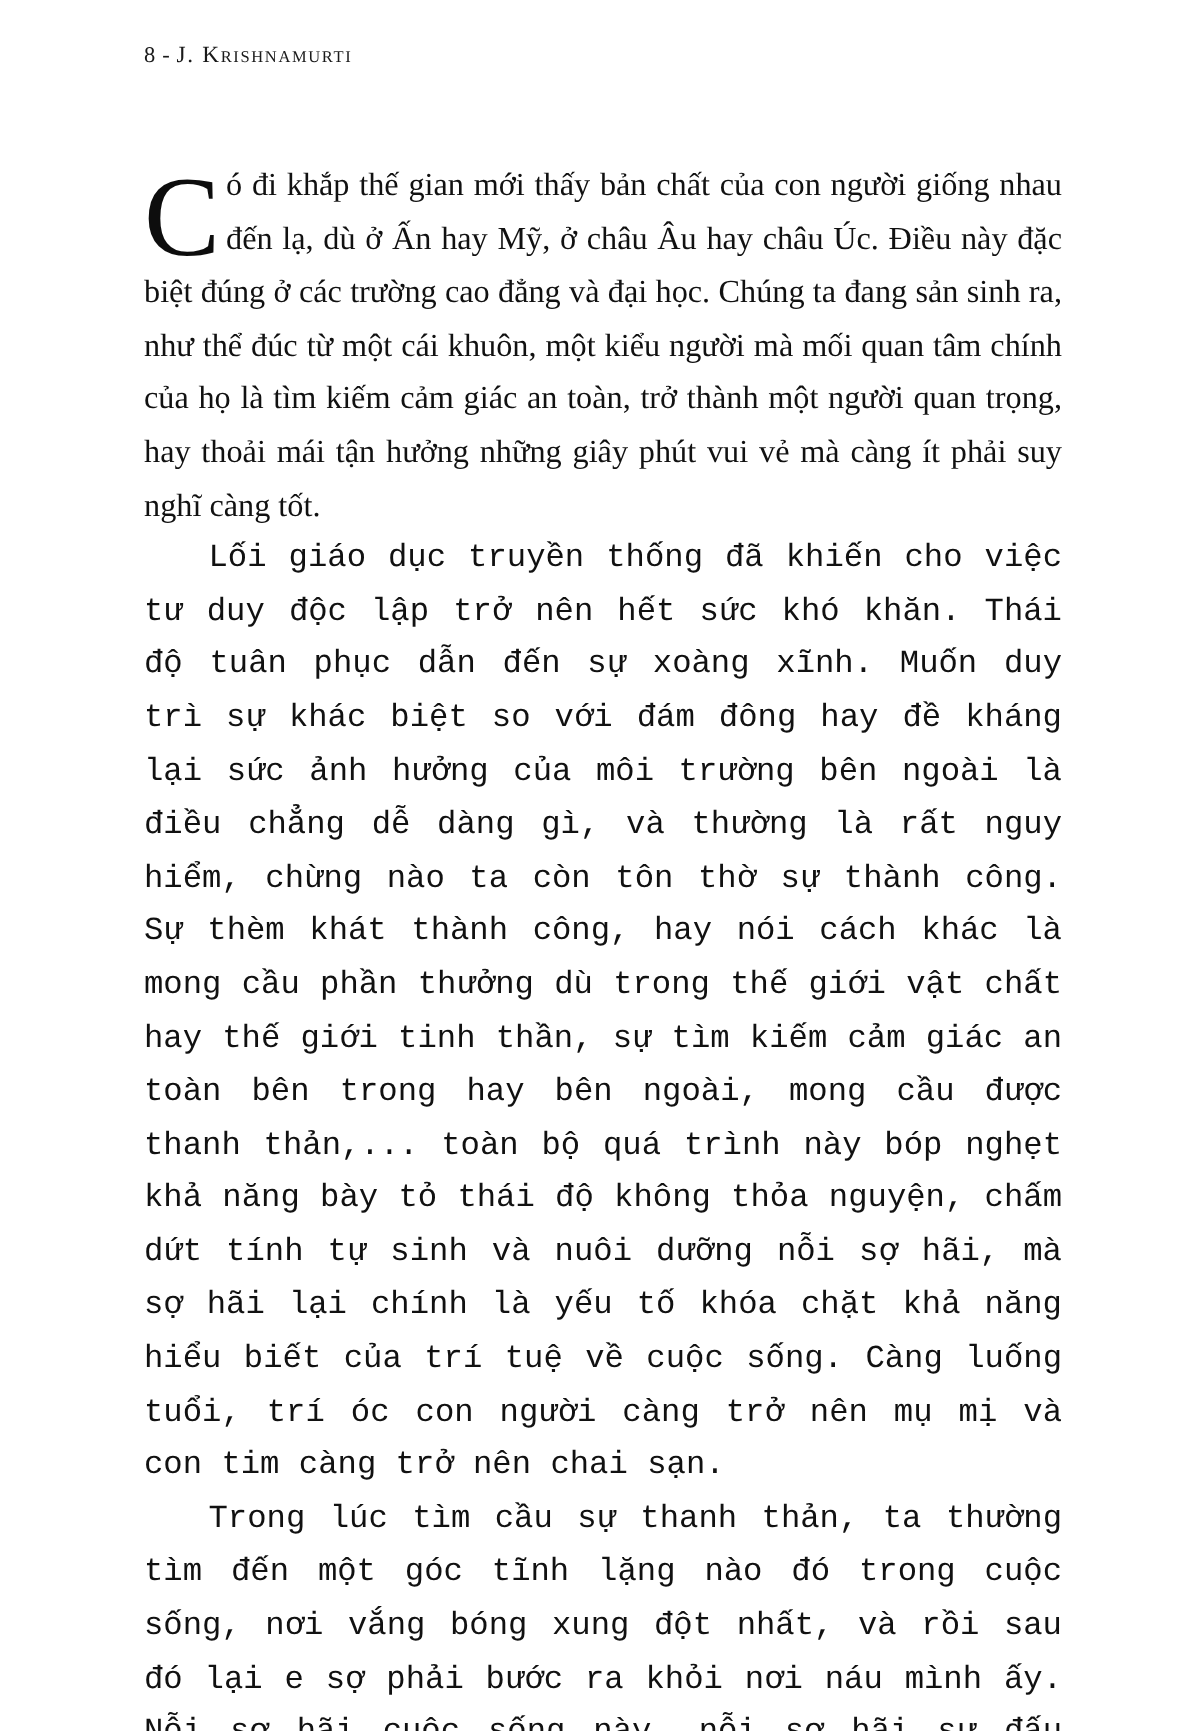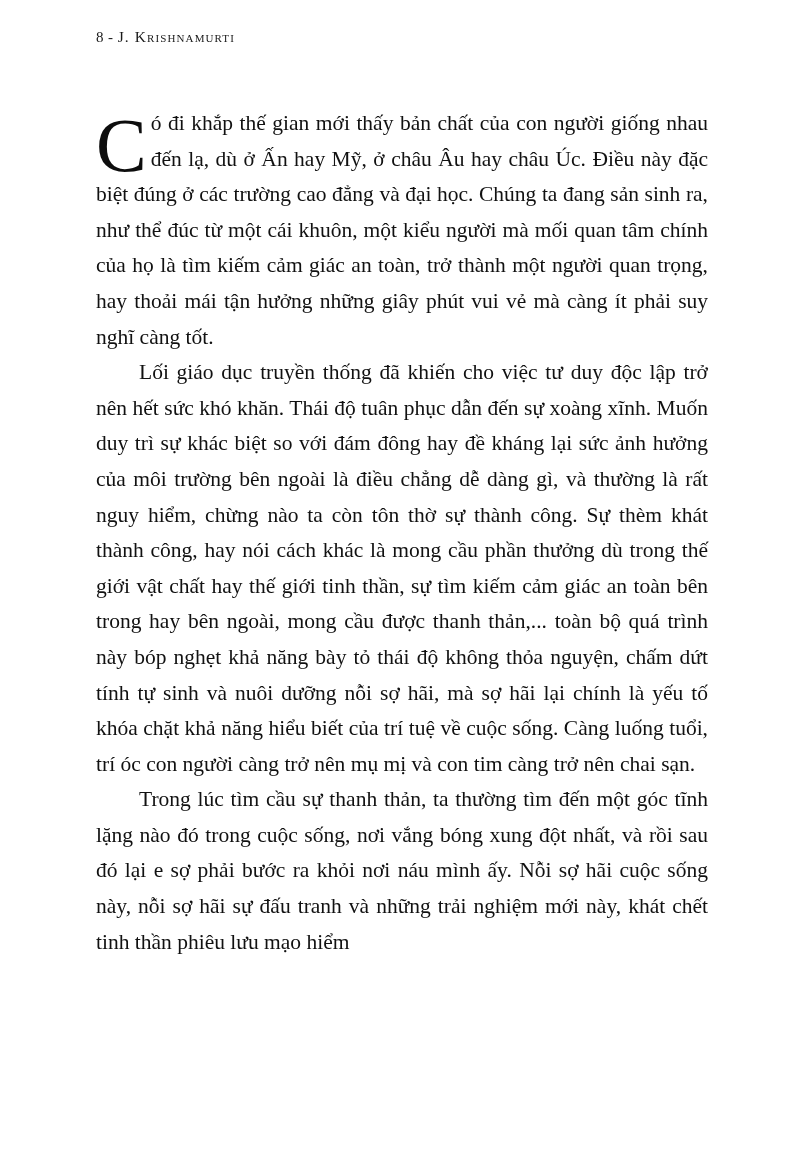--- a/index.html
+++ b/index.html
@@ -53,20 +53,21 @@
     font-size: 21.5px;
     line-height: 35.6px;
     text-align: justify;
     text-justify: inter-word;
     color: #111111;
     hyphens: none;
   }
   p.para + p.para {
     text-indent: 2.0em;
     margin-top: 0px;
+    font-family: Liberation Mono, monospace;
   }
   p.first {
     text-indent: 0;
   }
   .dropcap {
     float: left;
     font-family: "Liberation Serif", serif;
     font-size: 76px;
     line-height: 0.78;
     padding: 8px 4px 0 0;

